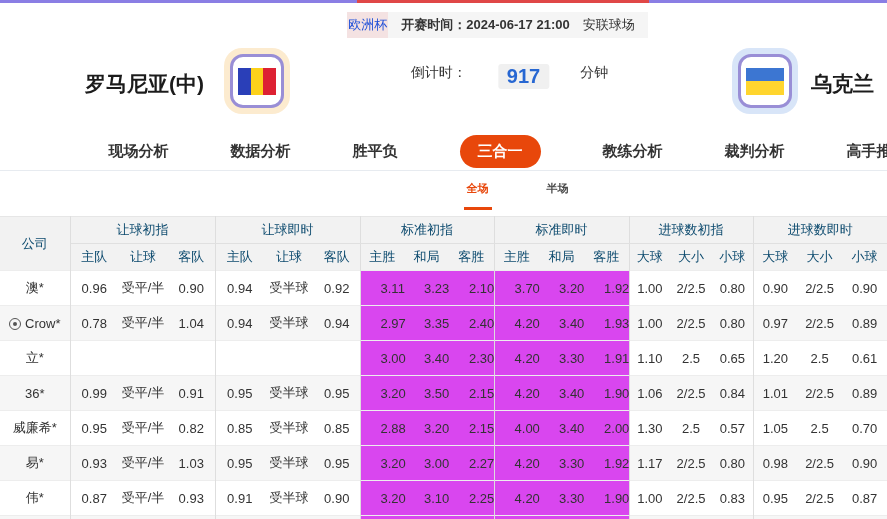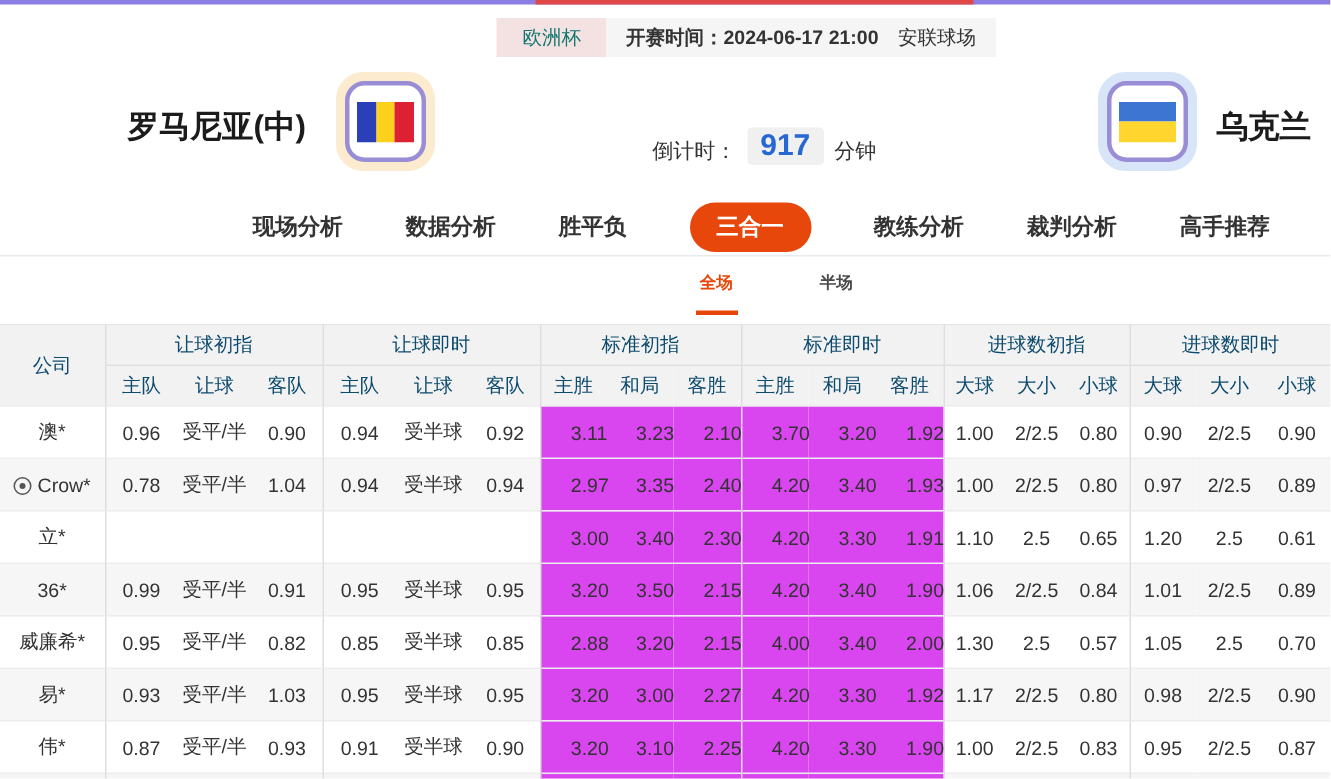--- a/index.html
+++ b/index.html
@@ -8,21 +8,21 @@
     width:887px; height:519px; overflow:hidden; background:#fff;
     font-family:"Liberation Sans","DejaVu Sans",sans-serif; color:#333;
   }
   
   .top-strip { position:relative; height:3px; background:#8a7ee4; }
   .top-strip .red-seg { position:absolute; top:0; left:357px; width:292px; height:3px; background:#e04747; }
 
   
   .topbar { display:flex; justify-content:center; padding-left:108px; margin-top:9px; }
   .topbar-inner { display:inline-flex; align-items:stretch; font-size:13px; line-height:26px; }
-  .league-badge { background:#f4e2e2; color:#0f766e; padding:0 17px; }
+  .league-badge { background:#f4e2e2; color:#1d4ed8; padding:0 1px; }
   .kick-info { background:#f5f5f5; padding:0 13px; color:#333; }
   .kick-time { font-weight:bold; }
   .venue { margin-left:13px; }
 
   
   .teams { position:relative; height:80px; }
   .team-name { position:absolute; top:32px; font-size:21px; font-weight:bold; color:#1b1b1b; white-space:nowrap; }
   .home-name { left:85px; }
   .away-name { right:13px; }
   .flag-wrap { position:absolute; top:10px; width:66px; height:66px; border-radius:18px;
@@ -32,27 +32,27 @@
   .flag-box { width:54px; height:54px; background:#fff; border:3px solid #998ed6; border-radius:13px;
               display:flex; align-items:center; justify-content:center; }
   .flag { width:38px; height:27px; display:flex; flex-direction:row; overflow:hidden; }
   .flag.stacked { flex-direction:column; }
   .flag .b1 { flex:1; background:#2a3fb8; }
   .flag .b2 { flex:1; background:#fcd11b; }
   .flag .b3 { flex:1; background:#dd2133; }
   .flag .u1 { flex:1; background:#3c76d2; }
   .flag .u2 { flex:1; background:#ffd52e; }
 
-  .countdown { position:absolute; left:50%; top:47px; transform:translateX(calc(-50% + 66px));
-               display:flex; align-items:flex-end; font-size:14px; color:#333; white-space:nowrap; }
+  .countdown { position:absolute; left:50%; top:26px; transform:translateX(calc(-50% + 66px));
+               display:flex; align-items:flex-start; font-size:14px; color:#333; white-space:nowrap;gap:24px; }
   .cd-value { font-size:20px; font-weight:bold; color:#2767d2; background:#f0f0f0;
               padding:1px 9px; border-radius:3px; margin:0 7px; }
 
   
-  .nav { display:flex; justify-content:center; align-items:center; gap:42px;
+  .nav { display:flex; justify-content:center; align-items:center; gap:62px;
          padding-left:128px; margin-top:15px; height:38px; border-bottom:1px solid #e7ebf0;font-family:Liberation Mono, monospace; }
   .tab { font-size:15px; font-weight:bold; color:#333; cursor:pointer; white-space:nowrap; }
   .tab.active { background:#e8470b; color:#fff; padding:7px 18px; border-radius:18px; }
 
   
   .subtabs { display:flex; justify-content:center; gap:52px; padding-left:148px; margin-top:10px; height:29px; }
   .subtab { font-size:11px; font-weight:bold; color:#4a4a4a; padding:0 3px 7px; cursor:pointer; }
   .subtab.active { color:#e8470b; border-bottom:3px solid #e8470b; }
 
   

